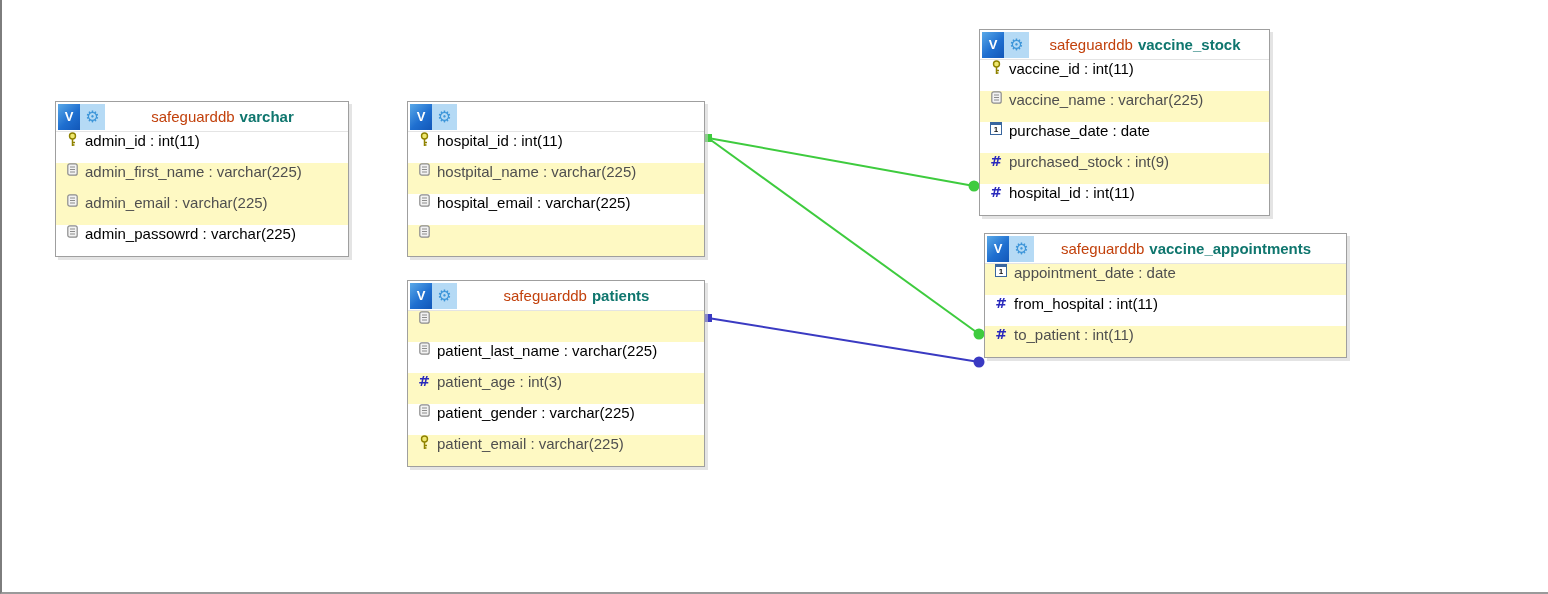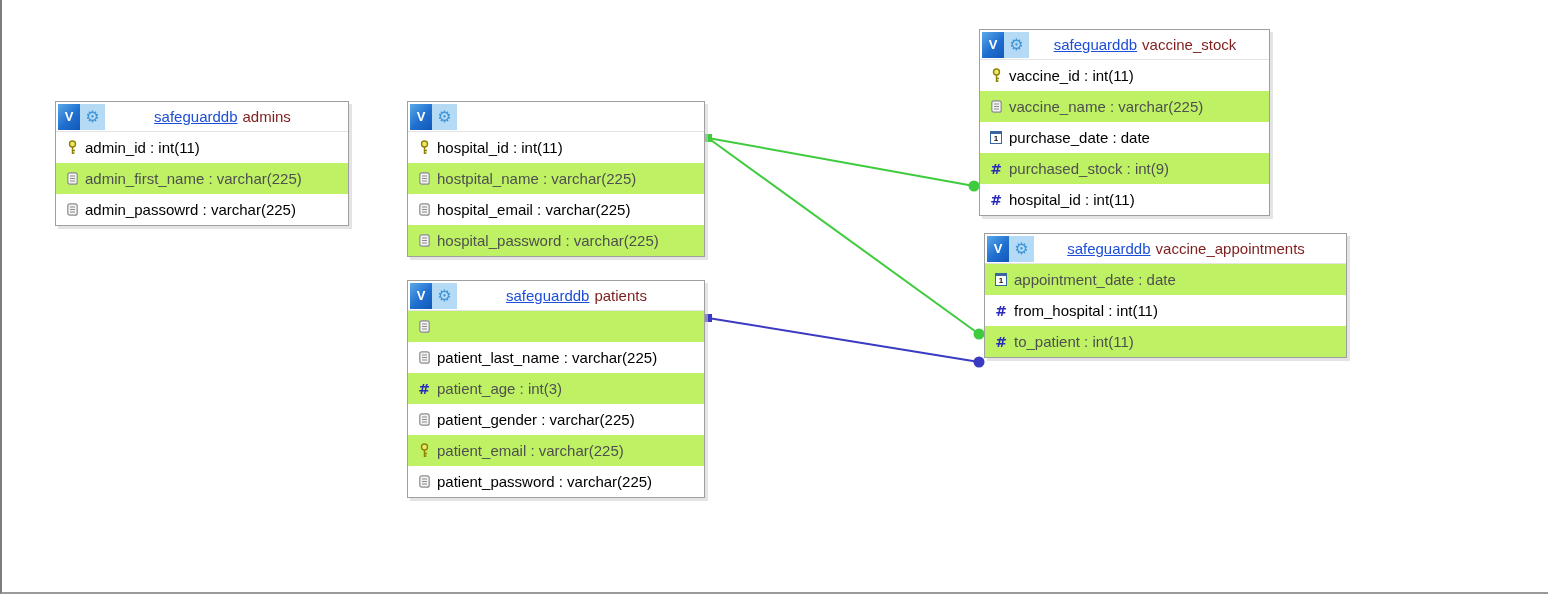--- a/index.html
+++ b/index.html
@@ -59,33 +59,33 @@
     display: flex; align-items: center; justify-content: center;
     cursor: pointer;
   }
   .htext {
     flex: 1;
     text-align: center;
     font-size: 15px;
     padding-right: 8px;
     overflow: hidden;
   }
-  .dbname { color: #1d4ed8; text-decoration: underline; }
-  .tname  { color: #7f1d1d; font-weight: normal; margin-left: 5px; }
+  .dbname { color: #c2410c; }
+  .tname  { color: #0f766e; font-weight: bold; margin-left: 5px; }
   .drow {
     height: 31px;
     display: flex;
-    align-items: center;
+    align-items: flex-start;
     font-size: 15px;
     color: #000000;
     padding-left: 7px;
     white-space: nowrap;
     cursor: default;
   }
-  .drow.shaded { background: #bef264; color: #4f4f4f; }
+  .drow.shaded { background: #fef9c3; color: #4f4f4f; }
   .cicon {
     width: 18px;
     display: inline-flex;
     align-items: center;
     justify-content: center;
     margin-right: 4px;
     flex: 0 0 18px;
   }
   .hashglyph { color: #2a2abc; font-weight: bold; font-size: 14px; font-family: "DejaVu Sans", sans-serif; }
   .dateglyph {
@@ -114,40 +114,49 @@
       <circle cx="977" cy="334" r="5.5" fill="#3ecb3e"></circle>
       <line x1="706" y1="318" x2="977" y2="362" stroke="#3a3ac2" stroke-width="2"></line>
       <rect x="702" y="314" width="8" height="8" fill="#3a3ac2"></rect>
       <circle cx="977" cy="362" r="5.5" fill="#3a3ac2"></circle>
     </svg>
   <div id="tables">
       <div class="dtable" style="left: 53px; top: 101px; width: 294px;">
         <div class="thead">
           <span class="vbox">V</span>
           <span class="gearbox">⚙</span>
-          <span class="htext"><span class="dbname">safeguarddb</span><span class="tname">admins</span></span>
+          <span class="htext"><span class="dbname">safeguarddb</span><span class="tname">varchar</span></span>
         </div>
         <div class="drow">
           <span class="cicon">
             <svg width="11" height="15" viewBox="0 0 11 15">
               <circle cx="5.5" cy="4" r="3" fill="#efe86f" stroke="#8f8200" stroke-width="1.4"></circle>
               <path d="M5.5 7 L5.5 14 M5.5 10.5 L8 10.5 M5.5 13 L7.5 13" stroke="#8f8200" stroke-width="1.5" fill="none"></path>
             </svg>
           </span>
           <span class="ctext">admin_id : int(11)</span>
         </div>
         <div class="drow shaded">
           <span class="cicon">
             <svg width="11" height="13" viewBox="0 0 11 13">
               <rect x="0.8" y="0.8" width="9.4" height="11.4" rx="2" fill="#f2f2f2" stroke="#8c8c8c" stroke-width="1.2"></rect>
               <path d="M3 4 H8 M3 6.5 H8 M3 9 H8" stroke="#8c8c8c" stroke-width="1" fill="none"></path>
             </svg>
           </span>
           <span class="ctext">admin_first_name : varchar(225)</span>
         </div>
+        <div class="drow shaded">
+          <span class="cicon">
+            <svg width="11" height="13" viewBox="0 0 11 13">
+              <rect x="0.8" y="0.8" width="9.4" height="11.4" rx="2" fill="#f2f2f2" stroke="#8c8c8c" stroke-width="1.2"></rect>
+              <path d="M3 4 H8 M3 6.5 H8 M3 9 H8" stroke="#8c8c8c" stroke-width="1" fill="none"></path>
+            </svg>
+          </span>
+          <span class="ctext">admin_email : varchar(225)</span>
+        </div>
         <div class="drow">
           <span class="cicon">
             <svg width="11" height="13" viewBox="0 0 11 13">
               <rect x="0.8" y="0.8" width="9.4" height="11.4" rx="2" fill="#f2f2f2" stroke="#8c8c8c" stroke-width="1.2"></rect>
               <path d="M3 4 H8 M3 6.5 H8 M3 9 H8" stroke="#8c8c8c" stroke-width="1" fill="none"></path>
             </svg>
           </span>
           <span class="ctext">admin_passowrd : varchar(225)</span>
         </div>
       </div>
@@ -183,21 +192,20 @@
           </span>
           <span class="ctext">hospital_email : varchar(225)</span>
         </div>
         <div class="drow shaded">
           <span class="cicon">
             <svg width="11" height="13" viewBox="0 0 11 13">
               <rect x="0.8" y="0.8" width="9.4" height="11.4" rx="2" fill="#f2f2f2" stroke="#8c8c8c" stroke-width="1.2"></rect>
               <path d="M3 4 H8 M3 6.5 H8 M3 9 H8" stroke="#8c8c8c" stroke-width="1" fill="none"></path>
             </svg>
           </span>
-          <span class="ctext">hospital_password : varchar(225)</span>
         </div>
       </div>
       <div class="dtable" style="left: 405px; top: 280px; width: 298px;">
         <div class="thead">
           <span class="vbox">V</span>
           <span class="gearbox">⚙</span>
           <span class="htext"><span class="dbname">safeguarddb</span><span class="tname">patients</span></span>
         </div>
         <div class="drow shaded">
           <span class="cicon">
@@ -232,29 +240,20 @@
           <span class="ctext">patient_gender : varchar(225)</span>
         </div>
         <div class="drow shaded">
           <span class="cicon">
             <svg width="11" height="15" viewBox="0 0 11 15">
               <circle cx="5.5" cy="4" r="3" fill="#efe86f" stroke="#8f8200" stroke-width="1.4"></circle>
               <path d="M5.5 7 L5.5 14 M5.5 10.5 L8 10.5 M5.5 13 L7.5 13" stroke="#8f8200" stroke-width="1.5" fill="none"></path>
             </svg>
           </span>
           <span class="ctext">patient_email : varchar(225)</span>
-        </div>
-        <div class="drow">
-          <span class="cicon">
-            <svg width="11" height="13" viewBox="0 0 11 13">
-              <rect x="0.8" y="0.8" width="9.4" height="11.4" rx="2" fill="#f2f2f2" stroke="#8c8c8c" stroke-width="1.2"></rect>
-              <path d="M3 4 H8 M3 6.5 H8 M3 9 H8" stroke="#8c8c8c" stroke-width="1" fill="none"></path>
-            </svg>
-          </span>
-          <span class="ctext">patient_password : varchar(225)</span>
         </div>
       </div>
       <div class="dtable" style="left: 977px; top: 29px; width: 291px;">
         <div class="thead">
           <span class="vbox">V</span>
           <span class="gearbox">⚙</span>
           <span class="htext"><span class="dbname">safeguarddb</span><span class="tname">vaccine_stock</span></span>
         </div>
         <div class="drow">
           <span class="cicon">

